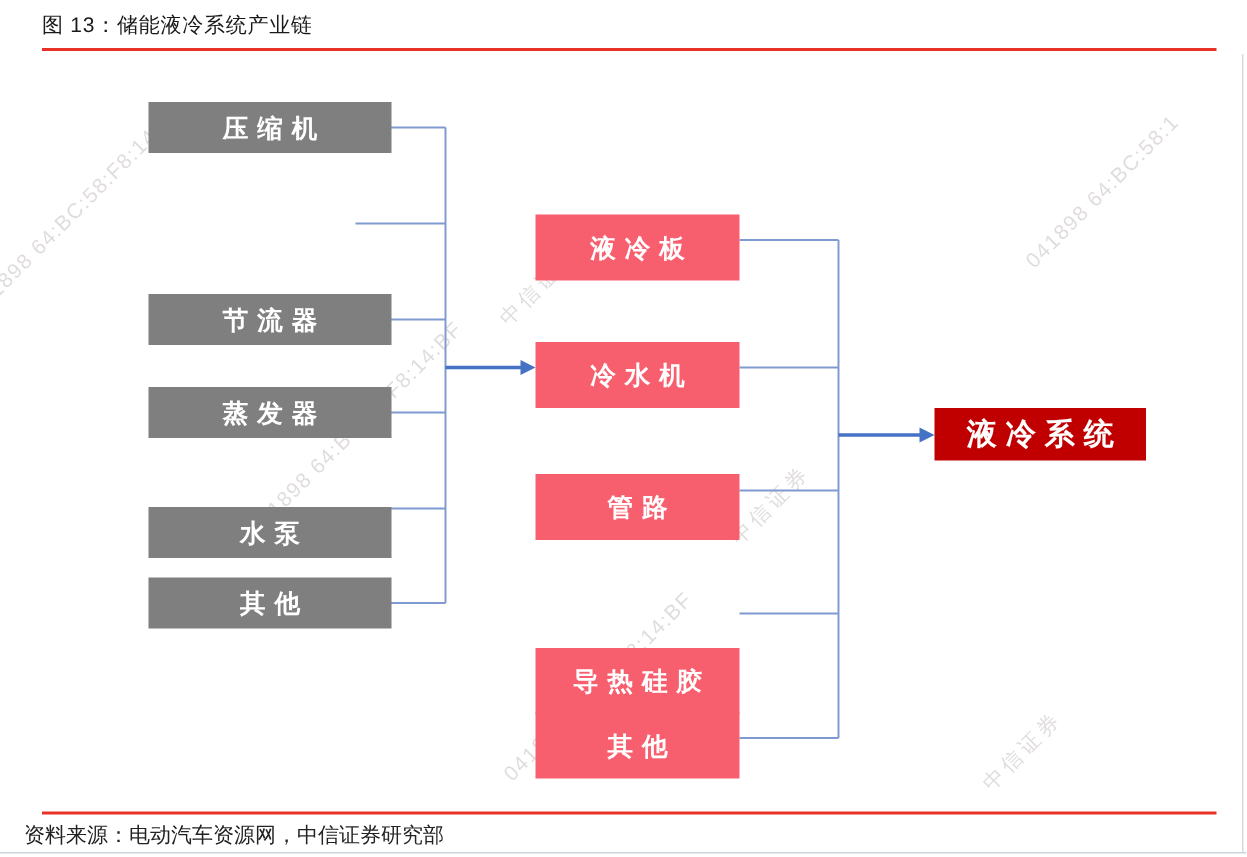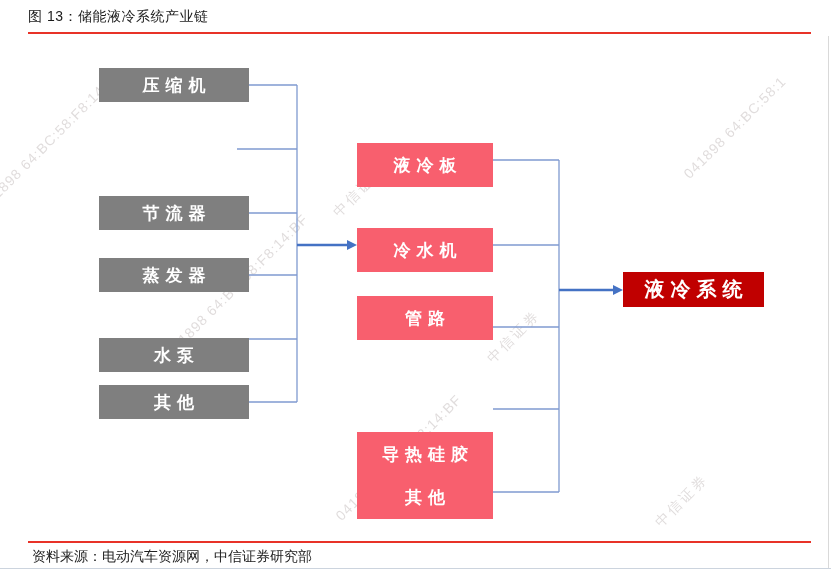--- a/index.html
+++ b/index.html
@@ -14,21 +14,21 @@
     position:absolute;left:28px;top:8px;
     font-size:14px;font-weight:normal;color:#1a1a1a;
     letter-spacing:0.5px;
   }
   .rule{
     position:absolute;height:2px;background:var(--rule-red,#e83228);
   }
   .top-rule{left:28px;top:32px;width:783px;}
   .bottom-rule{left:28px;top:541px;width:783px;}
   .source-text{
-    position:absolute;left:32px;top:548px;
+    position:absolute;left:16px;top:548px;
     font-size:14px;color:#222222;
   }
   .edge-bottom{
     position:absolute;left:0;top:568px;width:831px;height:1px;
     background:#ccd4de;
   }
   .edge-right{
     position:absolute;left:828px;top:36px;width:1px;height:532px;
     background:#d9d9d9;
   }
@@ -37,26 +37,26 @@
     pointer-events:none;
   }
   .node{
     position:absolute;
     display:flex;align-items:center;justify-content:center;
     color:#ffffff;font-weight:bold;
     font-family:"Liberation Serif","DejaVu Serif",serif;
     font-size:17px;letter-spacing:6px;text-indent:6px;
     box-sizing:border-box;
   }
-  .gray{background:var(--left-box,#7f7f7f);left:99px;width:150px;height:34px;}
+  .gray{background:var(--left-box,#7f7f7f);left:99px;width:162px;height:34px;}
   .pink{background:var(--middle-box,#f85f6e);left:357px;width:136px;height:44px;}
   .dark{background:var(--final-box,#c00000);left:623px;top:272px;width:141px;height:35px;font-size:20px;}
   .n-l0{top:68px;} .n-l1{top:132px;} .n-l2{top:196px;}
   .n-l3{top:258px;} .n-l4{top:338px;} .n-l5{top:385px;}
-  .n-m0{top:143px;} .n-m1{top:228px;text-align:right;} .n-m2{top:296px;}
+  .n-m0{top:143px;} .n-m1{top:228px;text-align:right;} .n-m2{top:316px;}
   .n-m3{top:392px;margin-top:40px;} .n-m4{top:475px;}
   .wm{
     position:absolute;
     white-space:nowrap;
     font-size:14px;letter-spacing:1px;
     color:#b6adad;opacity:0.42;
     transform:rotate(-45deg);
     transform-origin:0 50%;
   }
   .wm-cn{letter-spacing:3px;}

